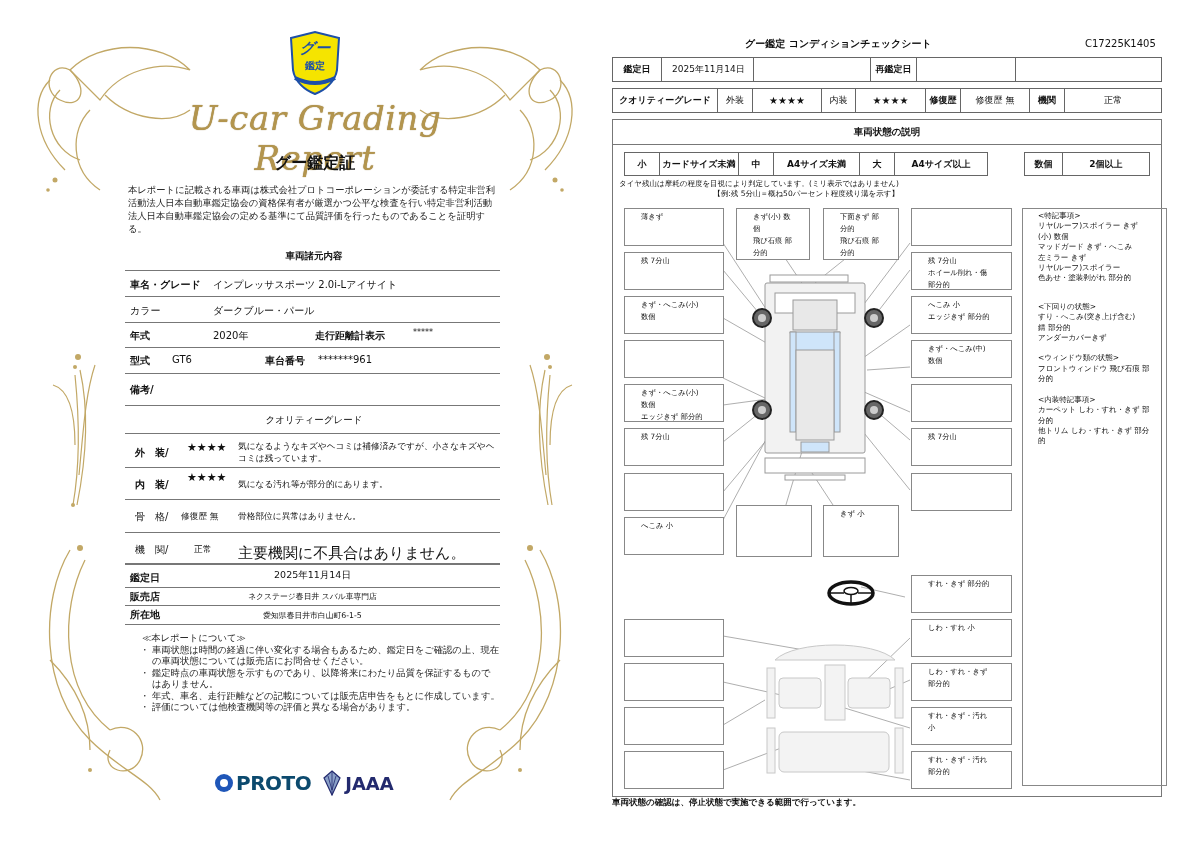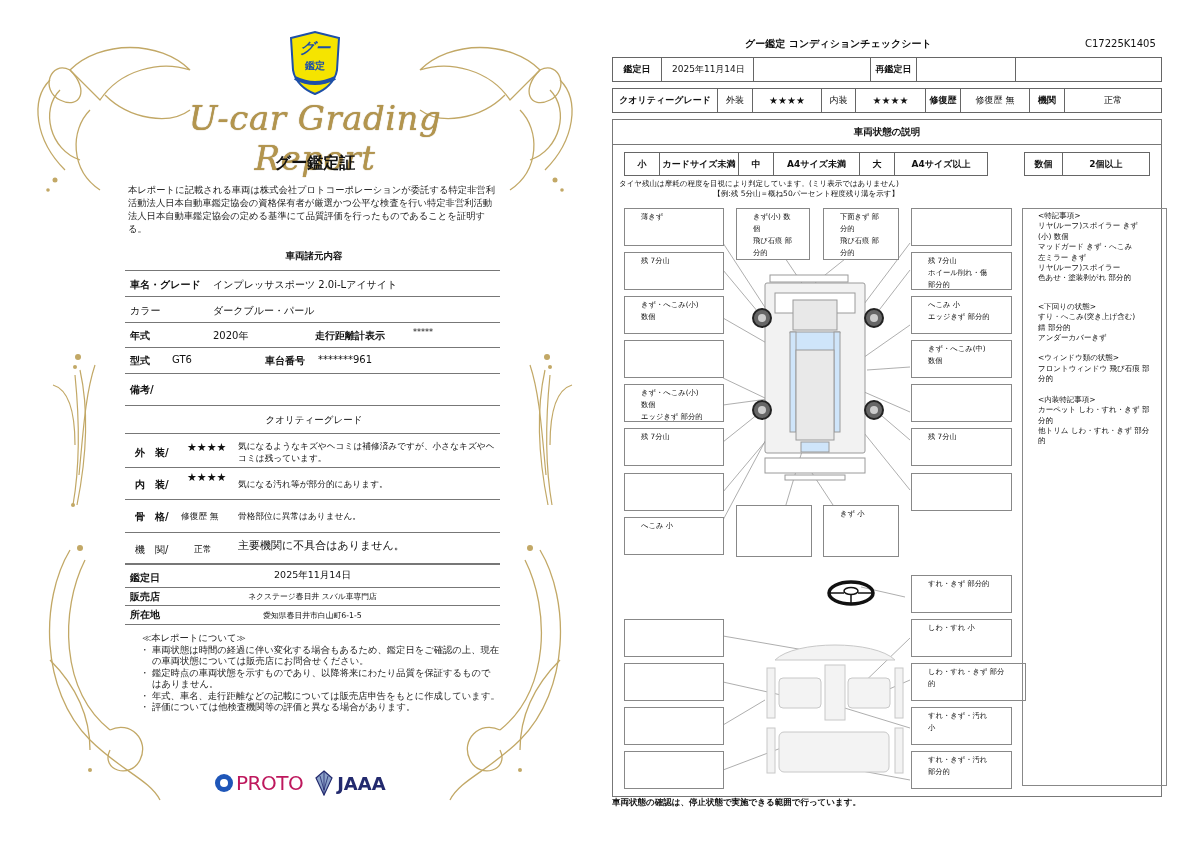--- a/index.html
+++ b/index.html
@@ -24,21 +24,21 @@
   .spec-row .lbl { position: absolute; left: 5px; }
   .spec-row.bold .lbl { font-weight: bold; }
   .spec-row .val { position: absolute; }
   .qline { border-top: 1.5px solid #777; }
   .notes { position: absolute; left: 140px; top: 632px; width: 360px; font-family: "DejaVu Serif", "Liberation Serif", serif; font-size: 9.3px; line-height: 11.5px; color: #222; }
   .notes .nh { margin-left: 2px; }
   .notes ul { list-style: none; }
   .notes li { padding-left: 12px; position: relative; }
   .notes li::before { content: "・"; position: absolute; left: 0; }
   .brand-logos { position: absolute; left: 215px; top: 770px; display: flex; align-items: center; gap: 12px; }
-  .proto { font-size: 20px; font-weight: 400; color: #be185d; font-family: "DejaVu Sans", sans-serif; letter-spacing: -0.5px; display: flex; align-items: center; }
+  .proto { font-size: 20px; font-weight: 700; color: #0c4a6e; font-family: "DejaVu Sans", sans-serif; letter-spacing: -0.5px; display: flex; align-items: center; }
   .proto .q { display: inline-block; width: 18px; height: 18px; border-radius: 50%; background: #1f56b8; margin-right: 3px; position: relative; }
   .proto .q::after { content: ""; position: absolute; left: 5px; top: 5px; width: 8px; height: 8px; border-radius: 50%; background: #fff; }
   .jaaa { font-size: 18px; font-weight: bold; color: #232a6e; display: flex; align-items: center; gap: 4px; }
 
   
   .right-page { position: absolute; left: 605px; top: 0; width: 595px; height: 848px; }
   .sheet-title { position: absolute; left: 140px; top: 37px; font-size: 10px; font-weight: bold; }
   .sheet-code { position: absolute; left: 480px; top: 38px; font-size: 10px; }
   .grid-row { position: absolute; display: flex; border: 1.5px solid #666; font-size: 9px; background: #fff; }
   .grid-row > div { border-right: 1px solid #666; display: flex; align-items: center; justify-content: center; height: 100%; }
@@ -171,28 +171,28 @@
       <span class="lbl" style="left:10px;top:12px;font-weight:bold">外　装/</span>
       <span class="val" style="left:62px;top:7px;font-size:11px">★★★★</span>
       <span class="val" style="left:113px;top:6px;width:260px;font-size:8.7px;line-height:12px">気になるようなキズやヘコミは補修済みですが、小さなキズやヘコミは残っています。</span>
     </div>
     <div class="spec-row" style="height:32px">
       <span class="lbl" style="left:10px;top:10px;font-weight:bold">内　装/</span>
       <span class="val" style="left:62px;top:3px;font-size:11px">★★★★</span>
       <span class="val" style="left:113px;top:11px;font-size:8.7px">気になる汚れ等が部分的にあります。</span>
     </div>
     <div class="spec-row" style="height:33px">
-      <span class="lbl" style="left:10px;top:10px;font-weight:bold">骨　格/</span>
+      <span class="lbl" style="left:10px;top:10px;font-weight:normal">骨　格/</span>
       <span class="val" style="left:56px;top:11px;font-size:8.7px">修復歴 無</span>
       <span class="val" style="left:113px;top:11px;font-size:8.7px">骨格部位に異常はありません。</span>
     </div>
     <div class="spec-row" style="height:32px">
       <span class="lbl" style="left:10px;top:10px;font-weight:normal">機　関/</span>
       <span class="val" style="left:69px;top:11px;font-size:8.7px">正常</span>
-      <span class="val" style="left:113px;top:5px;font-size:11px">主要機関に不具合はありません。</span>
+      <span class="val" style="left:113px;top:11px;font-size:15px">主要機関に不具合はありません。</span>
     </div>
     <div class="qline"></div>
   </div>
 
   <div class="spec-table" style="top:563px">
     <div class="spec-row bold" style="height:24px">
       <span class="lbl" style="top:7px">鑑定日</span>
       <span class="val" style="left:0;width:375px;text-align:center;top:5px;font-weight:normal;font-size:9.5px">2025年11月14日</span>
     </div>
     <div class="spec-row bold" style="height:18px">
@@ -417,21 +417,21 @@
     </div>
 
   <div class="dbox" style="left:306px;top:575px;width:101px;height:38px">
       <div>すれ・きず 部分的</div>
     </div>
   <div class="dbox" style="left:19px;top:619px;width:100px;height:38px"></div>
   <div class="dbox" style="left:306px;top:619px;width:101px;height:38px">
       <div>しわ・すれ 小</div>
     </div>
   <div class="dbox" style="left:19px;top:663px;width:100px;height:38px"></div>
-  <div class="dbox" style="left:306px;top:663px;width:115px;height:38px">
+  <div class="dbox" style="left:306px;top:663px;width:101px;height:38px">
       <div>しわ・すれ・きず 部分的</div>
     </div>
   <div class="dbox" style="left:19px;top:707px;width:100px;height:38px"></div>
   <div class="dbox" style="left:306px;top:707px;width:101px;height:38px">
       <div>すれ・きず・汚れ 小</div>
     </div>
   <div class="dbox" style="left:19px;top:751px;width:100px;height:38px"></div>
   <div class="dbox" style="left:306px;top:751px;width:101px;height:38px">
       <div>すれ・きず・汚れ 部分的</div>
     </div>

